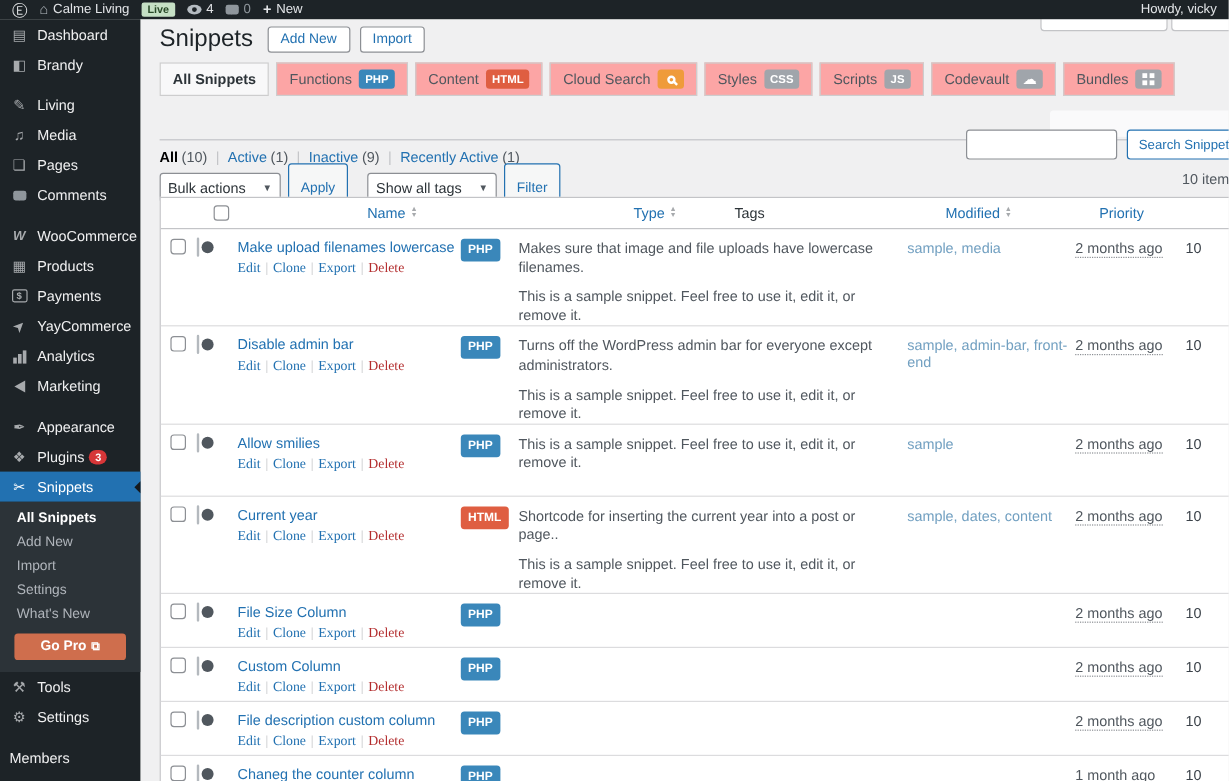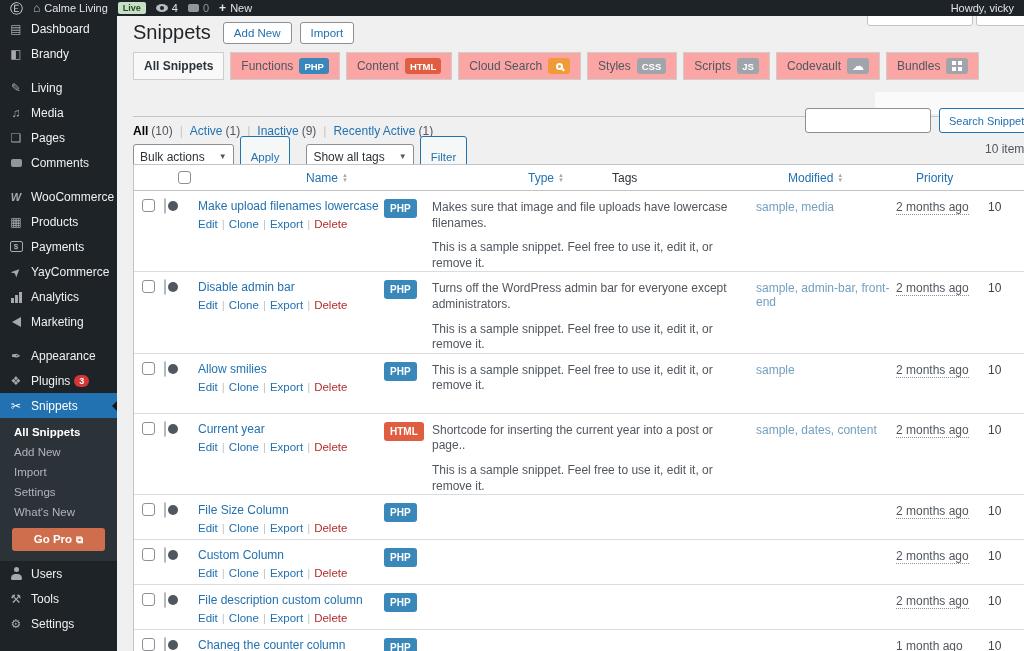--- a/index.html
+++ b/index.html
@@ -101,21 +101,21 @@
   .col-pri { flex:1; padding-top:9px; padding-left:8px; }
   #thead [class^="col-"] { padding-top:0; display:flex; align-items:center;margin-left:36px; }
   .th-label { font-size:12px; color:#2c3338; }
   .th-sort { color:#2271b1; cursor:pointer; display:flex; align-items:center; }
   .arrows { display:inline-flex; flex-direction:column; margin-left:4px; }
   .arrows span { font-size:6px; line-height:4.5px; color:#a7aaad; }
   .cb { width:13px; height:13px; border:1px solid #8c8f94; border-radius:3px; background:#fff; cursor:pointer; }
   .toggle { width:28px; height:16px; border-radius:9px; border:1px solid #b4b9be; background:#fff; position:relative; cursor:pointer; }
   .toggle .knob { width:10px; height:10px; border-radius:50%; background:#50575e; position:absolute; top:2px; left:3px; }
   .snip-name { color:#2271b1; font-size:12px; cursor:pointer; display:inline-block; margin-bottom:5px; }
-  .row-actions { font-size:11.5px; }
+  .row-actions { font-size:11.5px;font-family:Liberation Serif, serif; }
   .row-actions .ract { color:#2271b1; cursor:pointer; }
   .row-actions .ract.danger { color:#b32d2e; }
   .row-actions .rsep { color:#c3c4c7; margin:0 4px; }
   .type-badge { display:inline-block; min-width:30px; text-align:center; padding:4px 6px; border-radius:3px; color:#fff; font-size:10px; font-weight:700; }
   .desc-p { font-size:12px; color:#50575e; line-height:1.3; }
   .desc-p + .desc-p { margin-top:9px; }
   .tag-links { font-size:12px; color:#72a0c1; cursor:pointer; }
   .mod-date { font-size:12px; color:#50575e; border-bottom:1px dotted #8c8f94; cursor:help; display:inline; }
   .pri-val { font-size:12px; color:#3c434a; }
 </style>
@@ -230,26 +230,20 @@
       </div>
       <div id="submenu">
         <div class="sub-item active">All Snippets</div>
         <div class="sub-item">Add New</div>
         <div class="sub-item">Import</div>
         <div class="sub-item">Settings</div>
         <div class="sub-item">What's New</div>
         <div class="gopro-btn">Go Pro<span class="ext-icon">⧉</span></div>
       </div>
       <div class="menu-item">
-        <span class="micon">
-          <span class="person"></span>
-        </span>
-        <span>Users</span>
-      </div>
-      <div class="menu-item">
         <span class="micon">⚒</span>
         <span>Tools</span>
       </div>
       <div class="menu-item">
         <span class="micon">⚙</span>
         <span>Settings</span>
       </div>
       <div class="menu-gap"></div>
       <div class="menu-item">
         <span>Members</span>

